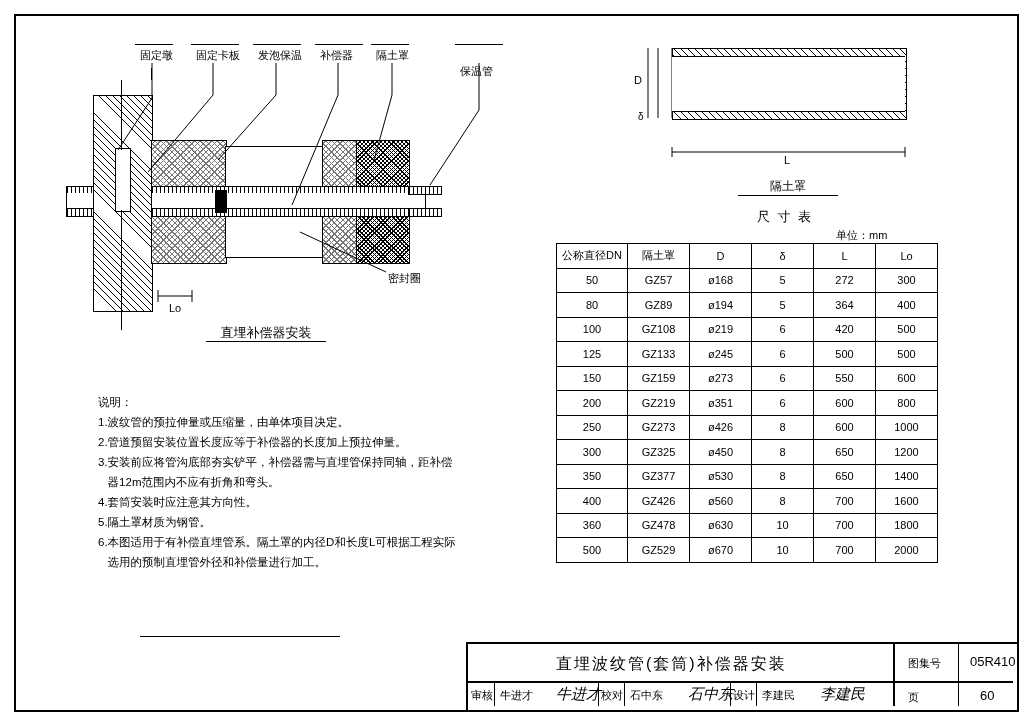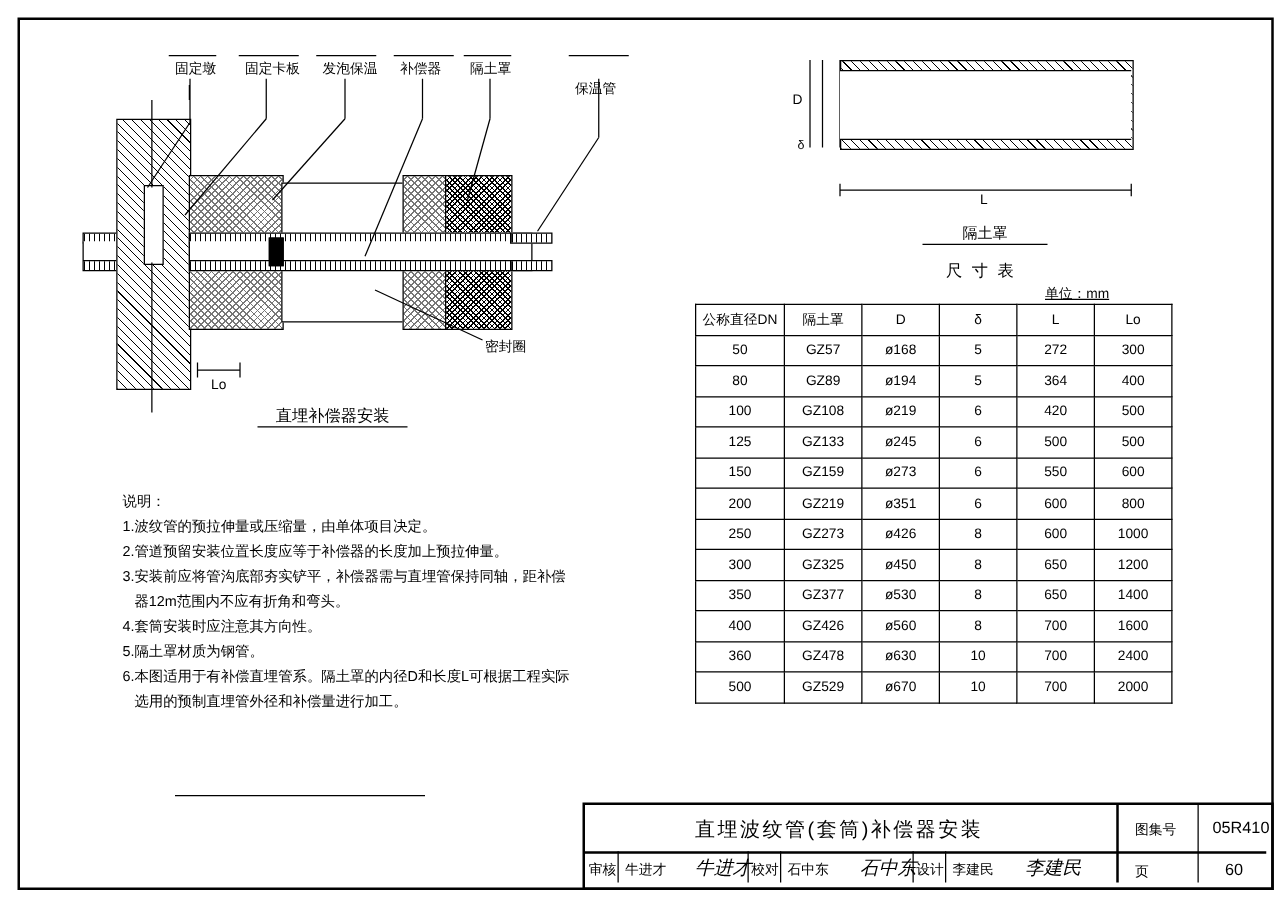--- a/index.html
+++ b/index.html
@@ -130,21 +130,21 @@
   <div class="plain" style="position:absolute;left:672px;top:48px;width:233px;height:70px;background:
      repeating-linear-gradient(45deg,#000 0 0.7px,transparent 0.7px 5px),#fff;"></div>
   <div class="plain" style="position:absolute;left:672px;top:56px;width:233px;height:54px;background:#fff;border-left:none;border-right:none;"></div>
 
   <div class="lbl" style="left:634px;top:74px;">D</div>
   <div class="lbl" style="left:638px;top:110px;font-size:10px;">δ</div>
   <div class="lbl" style="left:784px;top:154px;">L</div>
   <div class="lblc ul" style="left:738px;top:180px;width:100px;font-size:12px;">隔土罩</div>
 
   <div class="lblc" style="left:730px;top:210px;width:110px;font-size:13px;letter-spacing:2px;">尺 寸 表</div>
-  <div class="lbl" style="left:836px;top:229px;font-size:11px;text-decoration:underline;">单位：mm</div>
+  <div class="lbl" style="left:836px;top:229px;font-size:11px;">单位：mm</div>
 
   <div id="tblwrap">
     <table class="dim">
       <thead>
         <tr>
           <th>公称直径DN</th>
           <th>隔土罩</th>
           <th>D</th>
           <th>δ</th>
           <th>L</th>
@@ -231,21 +231,21 @@
             <td>8</td>
             <td>700</td>
             <td>1600</td>
           </tr>
           <tr>
             <td>360</td>
             <td>GZ478</td>
             <td>ø630</td>
             <td>10</td>
             <td>700</td>
-            <td>2400</td>
+            <td>1800</td>
           </tr>
           <tr>
             <td>500</td>
             <td>GZ529</td>
             <td>ø670</td>
             <td>10</td>
             <td>700</td>
             <td>2000</td>
           </tr>
         </tbody>

